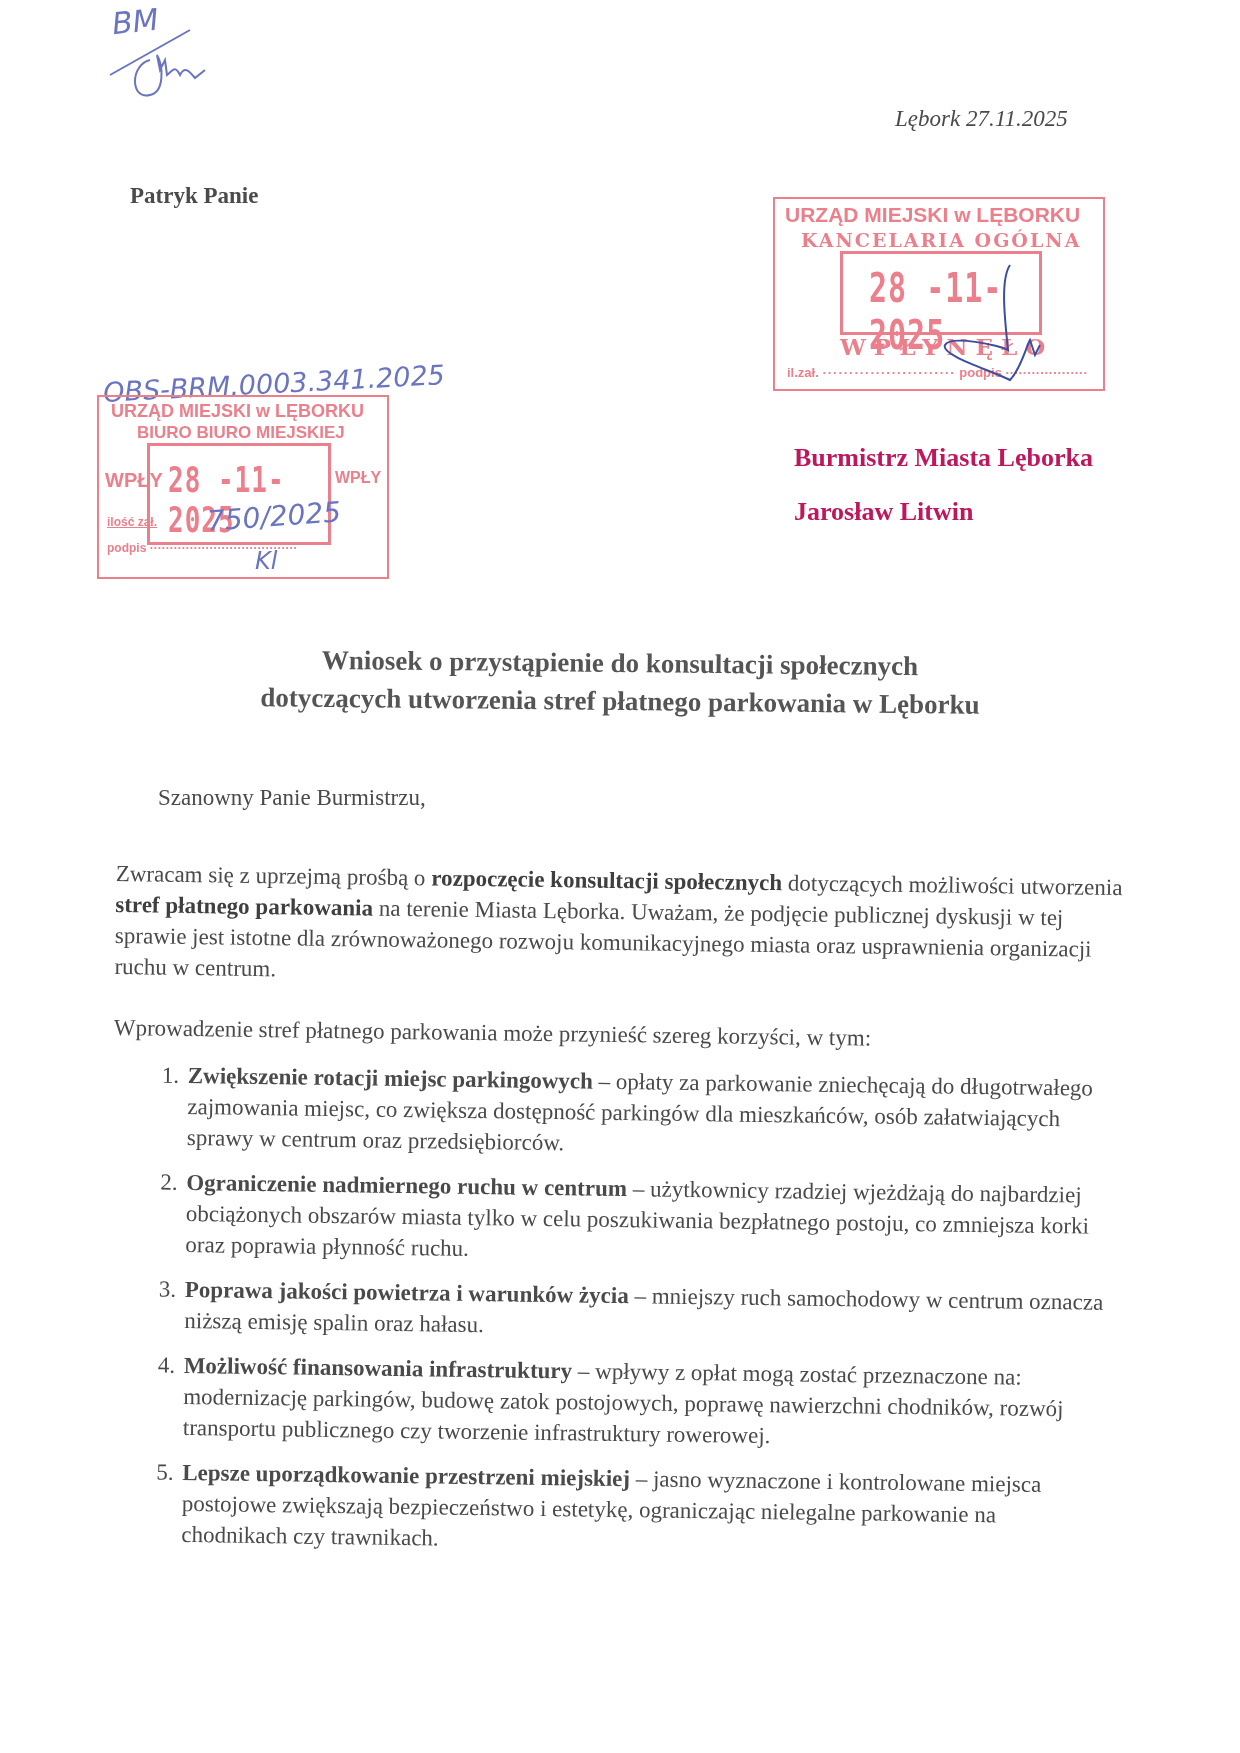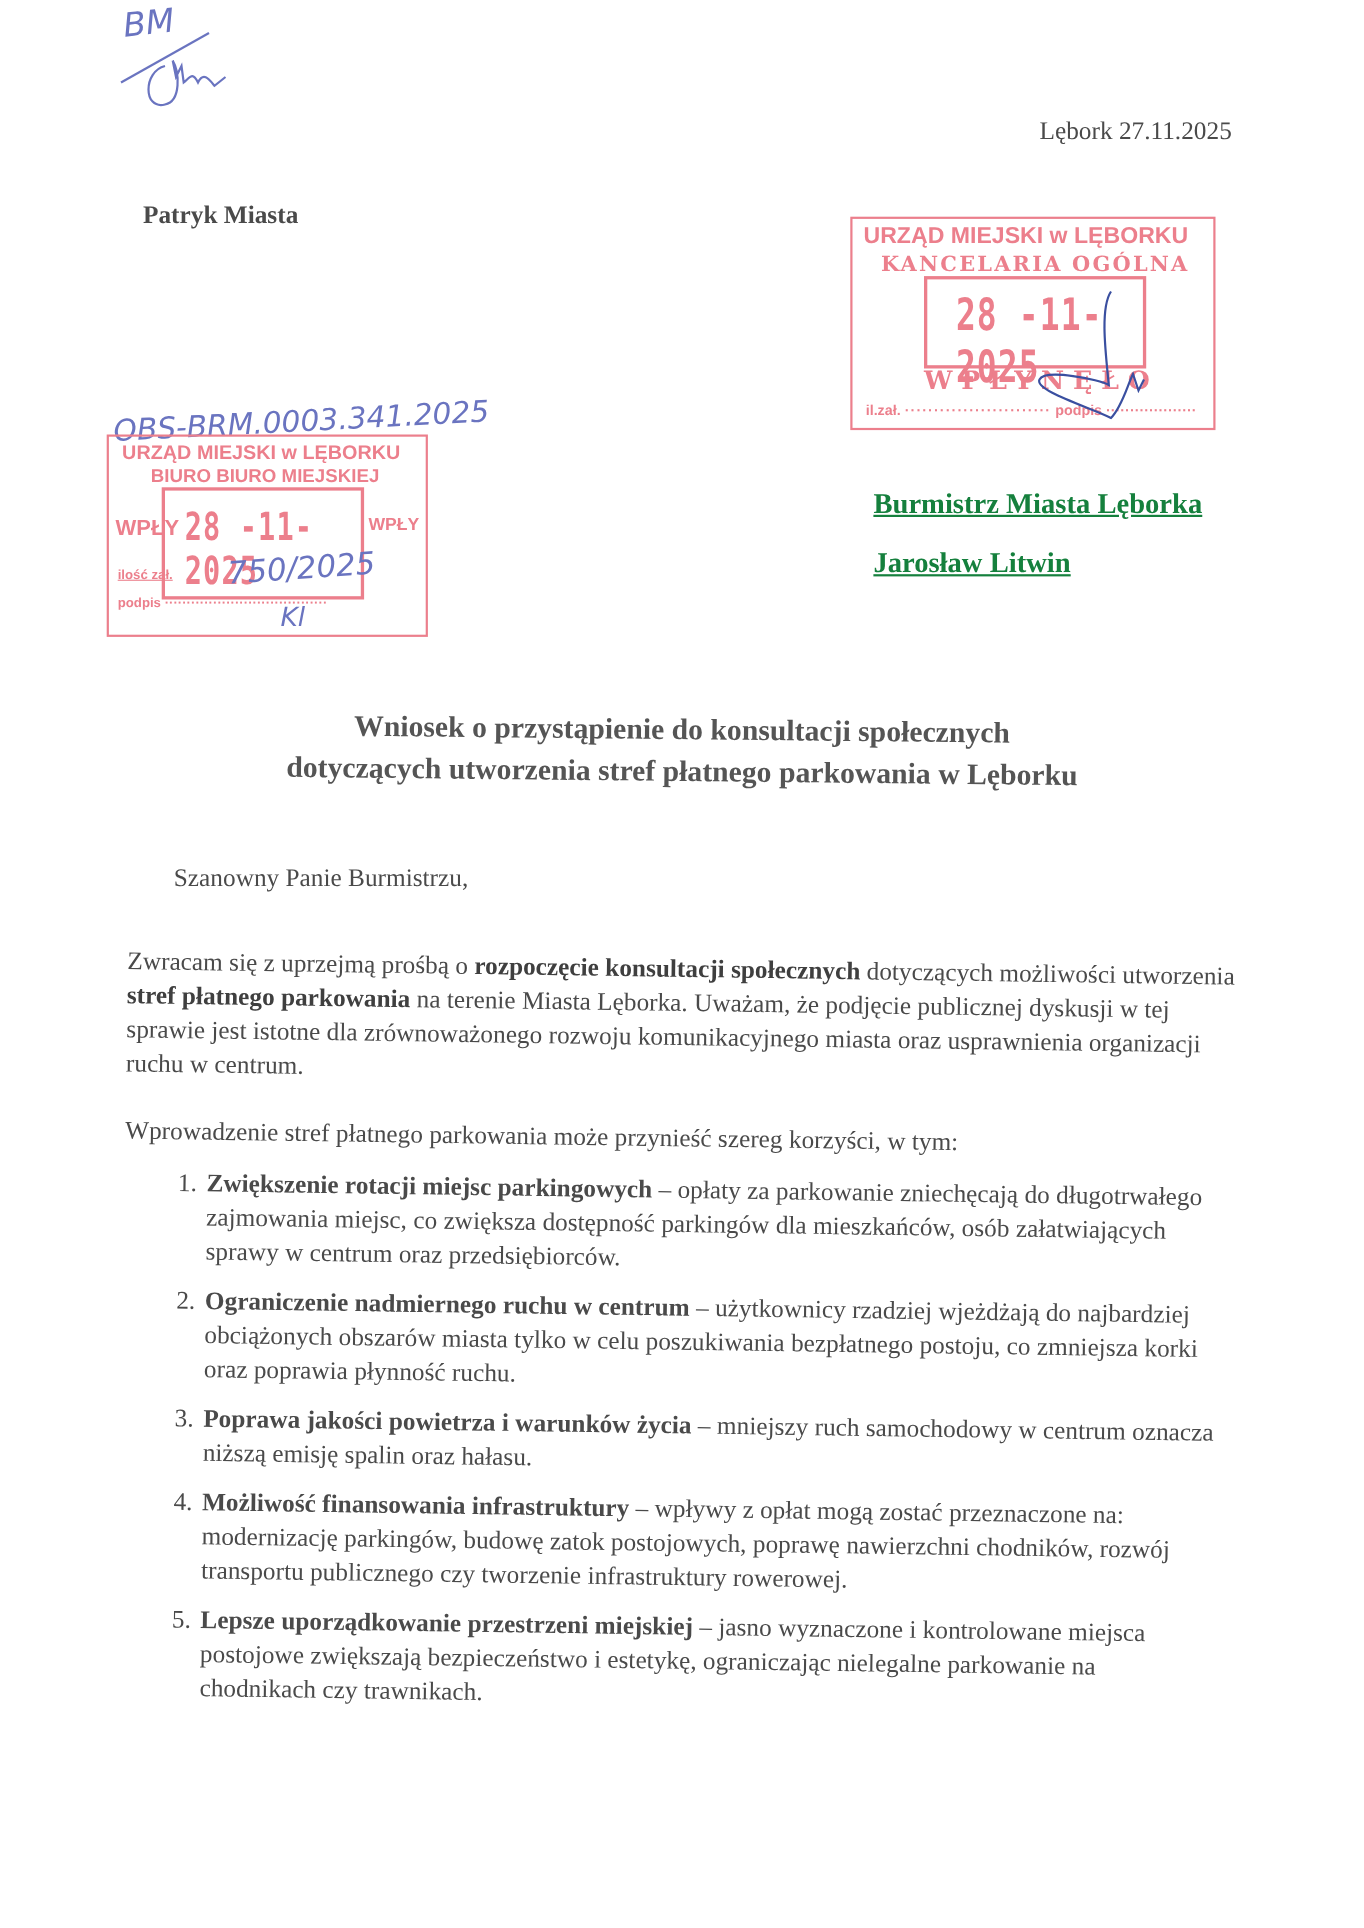--- a/index.html
+++ b/index.html
@@ -6,39 +6,39 @@
   body { width: 1240px; height: 1753px; position: relative; overflow: hidden;
          font-family: "Liberation Serif", "DejaVu Serif", serif; color: #4a4a4a; }
   .abs { position: absolute; }
   .handwriting { color: #6a74c0; font-family: "DejaVu Sans", sans-serif; font-style: italic; }
   .stamp { position: absolute; border: 3px solid #ec7f8c; color: #ec7f8c; font-family: "Liberation Sans", sans-serif; font-weight: bold; }
   .stamp-inner { position: absolute; border: 3px solid #ec7f8c; }
   .stamp-date { font-family: "DejaVu Sans Mono", monospace; letter-spacing: 1px; transform: scaleY(1.35); display: inline-block; }
   .sig { position: absolute; }
   .place-date { font-size: 23px; }
   .sender { font-size: 23px; font-weight: bold; }
-  .recipient { font-size: 26px; font-weight: bold; color: #15803d; text-decoration: underline; }
+  .recipient { font-size: 26px; font-weight: bold; color: #be185d; }
   .title { font-size: 27px; font-weight: bold; color: #555; text-align: center; width: 1240px; left: 0; }
   .para { font-size: 23px; line-height: 31px; width: 880px; }
   .para b { color: #3f3f3f; }
   .list-item { font-size: 23px; line-height: 31px; width: 880px; }
   .list-num { position: absolute; left: -26px; top: 0; }
 </style>
 </head>
 <body>
 
 <div class="abs handwriting" style="left:112px; top:4px; font-size:30px; transform: rotate(-6deg);">BM</div>
 <svg class="sig" style="left:105px; top:20px;" width="110" height="80" viewBox="0 0 110 80">
   <path d="M5 55 L85 10" stroke="#6a74c0" stroke-width="2" fill="none"></path>
   <path d="M45 40 C25 45 25 80 45 75 C60 72 58 45 52 35 M52 35 L55 50 L60 40 L62 55 C68 50 70 45 75 55 C80 45 85 52 90 58 L100 50" stroke="#6a74c0" stroke-width="2" fill="none"></path>
 </svg>
 
-<div class="abs place-date" style="left:945px; top:106px;">Lębork 27.11.2025</div>
+<div class="abs place-date" style="left:895px; top:106px;font-style:italic;">Lębork 27.11.2025</div>
 
-<div class="abs sender" style="left:130px; top:183px;">Patryk Miasta</div>
+<div class="abs sender" style="left:130px; top:183px;">Patryk Panie</div>
 
 <div class="stamp" style="left:773px; top:197px; width:328px; height:190px; border-width:2px;">
   <div class="abs" style="left:10px; top:4px; font-size:21px;">URZĄD MIEJSKI w LĘBORKU</div>
   <div class="abs" style="left:26px; top:30px; font-size:19px; font-family:'DejaVu Serif', serif; letter-spacing:2px;">KANCELARIA OGÓLNA</div>
   <div class="stamp-inner" style="left:65px; top:52px; width:196px; height:78px;">
     <div class="abs" style="left:26px; top:22px; font-size:30px;"><span class="stamp-date">28 -11- 2025</span></div>
   </div>
   <div class="abs" style="left:65px; top:134px; font-size:23px; font-family:'DejaVu Serif', serif; letter-spacing:8px;">WPŁYNĘŁO</div>
   <div class="abs" style="left:12px; top:166px; font-size:13px; font-weight:bold;">
     <span>il.zał.</span>

